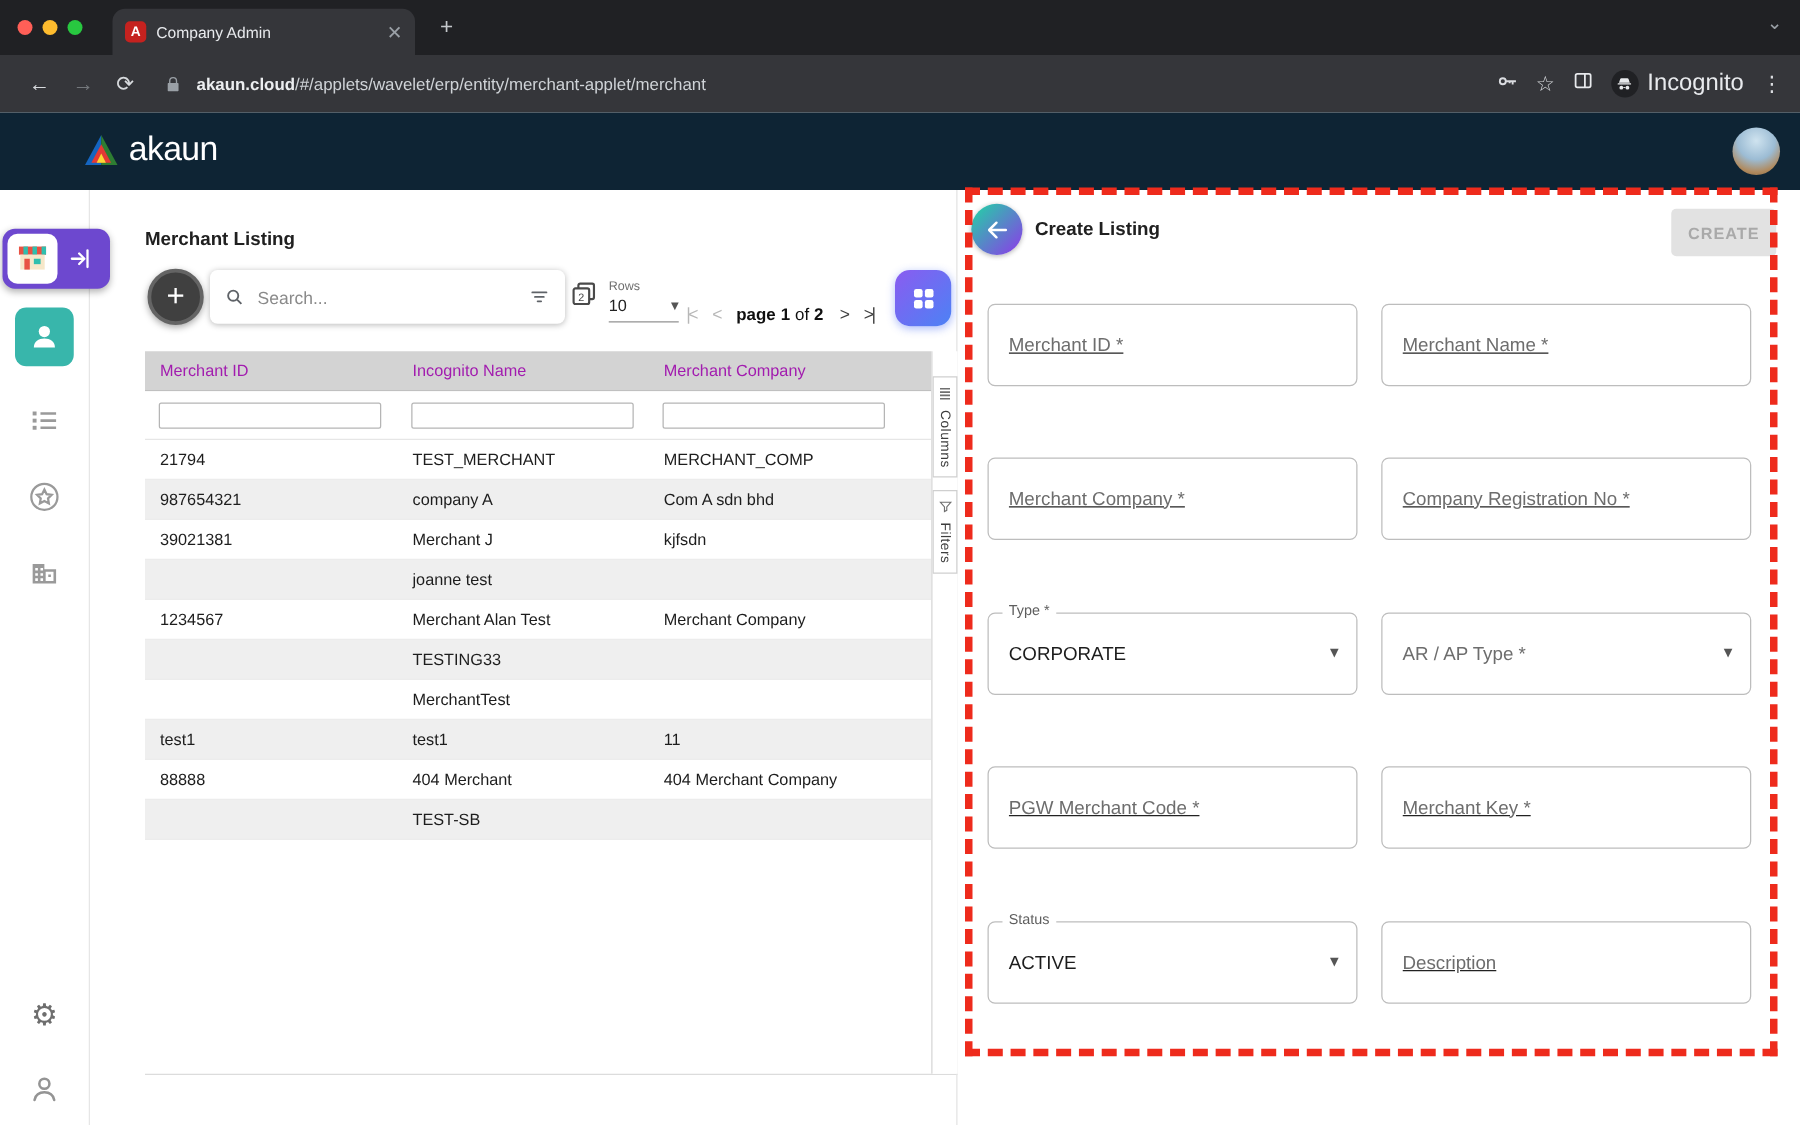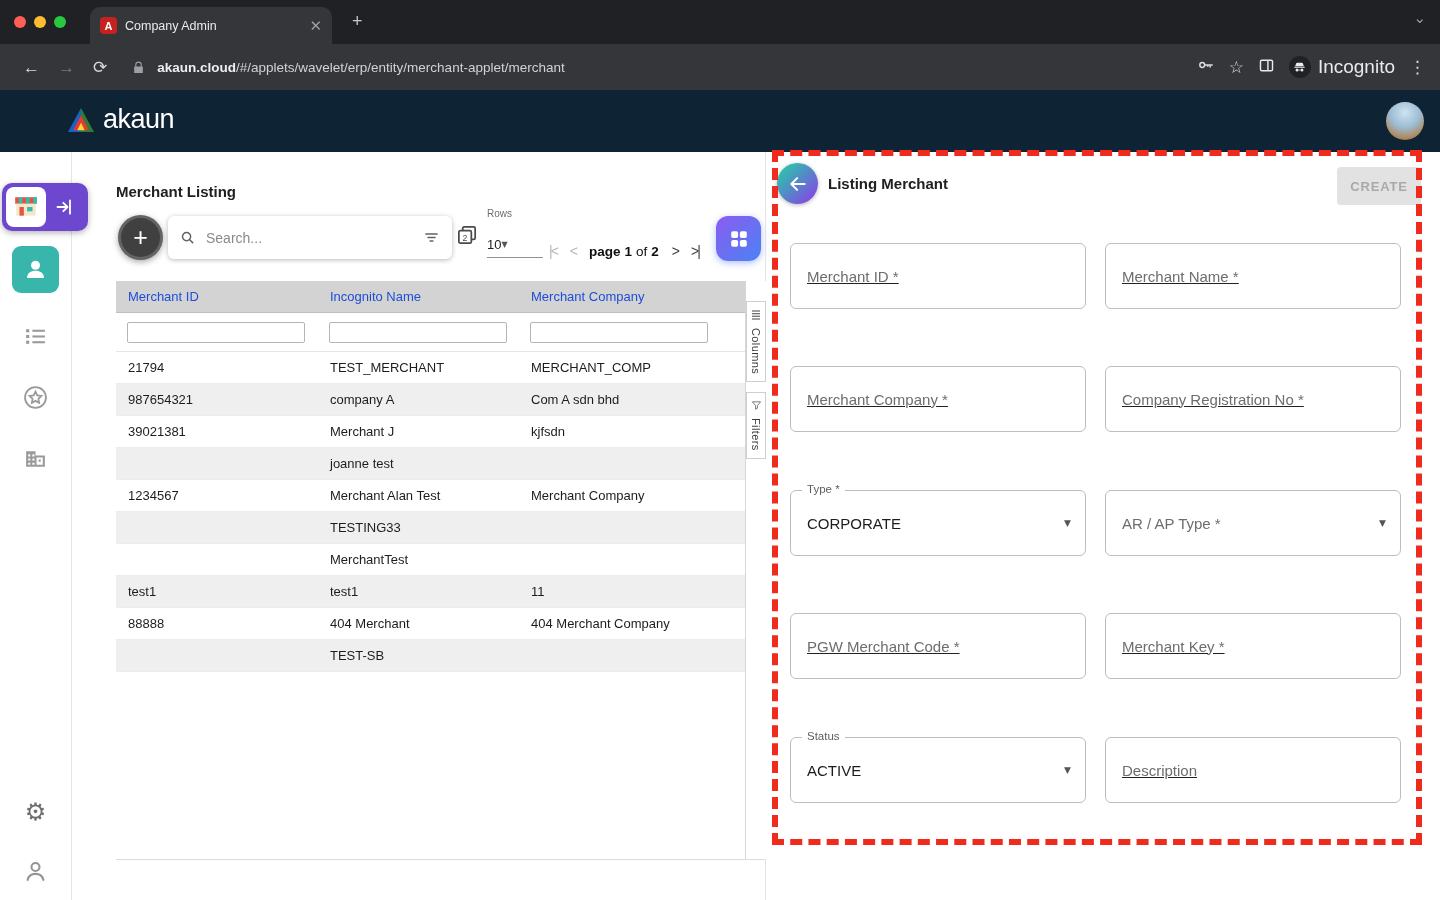--- a/index.html
+++ b/index.html
@@ -62,38 +62,38 @@
            background:#404040;border:3px solid #646464;box-sizing:border-box;color:#fff;display:flex;
            align-items:center;justify-content:center;font-size:25px;font-weight:400;
            box-shadow:0 2px 6px rgba(0,0,0,.35);}
   .search-box{position:absolute;left:168px;top:216px;width:284px;height:43px;background:#fff;
               border-radius:6px;box-shadow:0 1px 5px rgba(0,0,0,.28);display:flex;align-items:center;
               padding:0 12px;box-sizing:border-box;}
   .search-input{flex:1;border:none;outline:none;font-size:14px;color:#333;margin-left:9px;
                 background:transparent;font-family:inherit;min-width:0;}
   .search-input::placeholder{color:#8a8a8a;}
   .rows-ic{position:absolute;left:456px;top:224px;}
-  .rows-label{position:absolute;left:487px;top:208px;font-size:10px;color:#6f6f6f;}
+  .rows-label{position:absolute;left:487px;top:224px;font-size:10px;color:#6f6f6f;}
   .rows-select{position:absolute;left:487px;top:231px;width:56px;height:26px;border-bottom:1px solid #929292;
-               display:flex;align-items:center;justify-content:flex-start;font-size:13px;color:#222;}
+               display:flex;align-items:center;justify-content:space-between;font-size:13px;color:#222;}
   .caret-sm{font-size:8px;color:#555;font-family:"DejaVu Sans",sans-serif;}
   .pagination{position:absolute;left:549px;top:239px;height:24px;display:flex;align-items:center;
               gap:13px;font-size:14px;}
   .pg-dis{color:#b7b7b7;letter-spacing:-2px;}
   .pg-en{color:#3f3f3f;letter-spacing:-2px;}
   .pg-text{display:flex;gap:4px;color:#101010;font-size:13.5px;align-items:baseline;}
   .pg-b{font-weight:700;}
   .grid-btn{position:absolute;left:716px;top:216px;width:45px;height:45px;border-radius:12px;
             background:linear-gradient(135deg,#8a5cf0,#4c82f5);display:flex;align-items:center;
             justify-content:center;box-shadow:0 2px 7px rgba(77,110,245,.45);border:none;}
 
   
   .table{position:absolute;left:116px;top:281px;width:629px;}
   .thead{display:flex;height:31px;background:#d3d3d3;align-items:center;border-bottom:1px solid #c0c0c0;}
-  .th{font-size:13px;color:#1d4ed8;font-weight:500;padding-left:12px;box-sizing:border-box;}
+  .th{font-size:13px;color:#a21caf;font-weight:500;padding-left:12px;box-sizing:border-box;}
   .c1{width:202px;flex:none;} .c2{width:201px;flex:none;} .c3{flex:1;}
   .filter-row{display:flex;height:38px;background:#fff;align-items:center;border-bottom:1px solid #e6e6e6;}
   .fc{box-sizing:border-box;padding-left:11px;}
   .filter-row input{width:178px;height:21px;border:1px solid #b5b5b5;border-radius:2px;outline:none;
                     font-size:12px;padding:0 5px;box-sizing:border-box;font-family:inherit;}
   .tr{display:flex;height:31px;align-items:center;border-bottom:1px solid #ececec;font-size:13px;color:#1d1d1d;}
   .tr.shade{background:#efefef;}
   .td{padding-left:12px;box-sizing:border-box;white-space:nowrap;overflow:hidden;}
   .table-bottom-line{position:absolute;left:116px;top:859px;width:650px;height:1px;background:#dcdcdc;}
   .main-divider{position:absolute;left:765px;top:152px;width:1px;height:748px;background:#e3e3e3;}
@@ -398,21 +398,21 @@
       <span class="vert-text">Filters</span>
     </div>
   </div>
 
   <button class="back-btn">
     <svg width="20" height="20" viewBox="0 0 24 24" fill="none" stroke="#fff" stroke-width="2.4" stroke-linecap="round" stroke-linejoin="round">
         <line x1="20" y1="12" x2="5" y2="12"></line>
         <path d="M11 19l-7-7 7-7"></path>
       </svg>
   </button>
-  <div class="panel-title">Listing Merchant</div>
+  <div class="panel-title">Create Listing</div>
   <button class="create-btn">CREATE</button>
 
   <div class="field f0">
     <input placeholder="Merchant ID *" style="">
   </div>
   <div class="field f1">
     <input placeholder="Merchant Name *" style="">
   </div>
   <div class="field f2">
     <input placeholder="Merchant Company *" style="">

